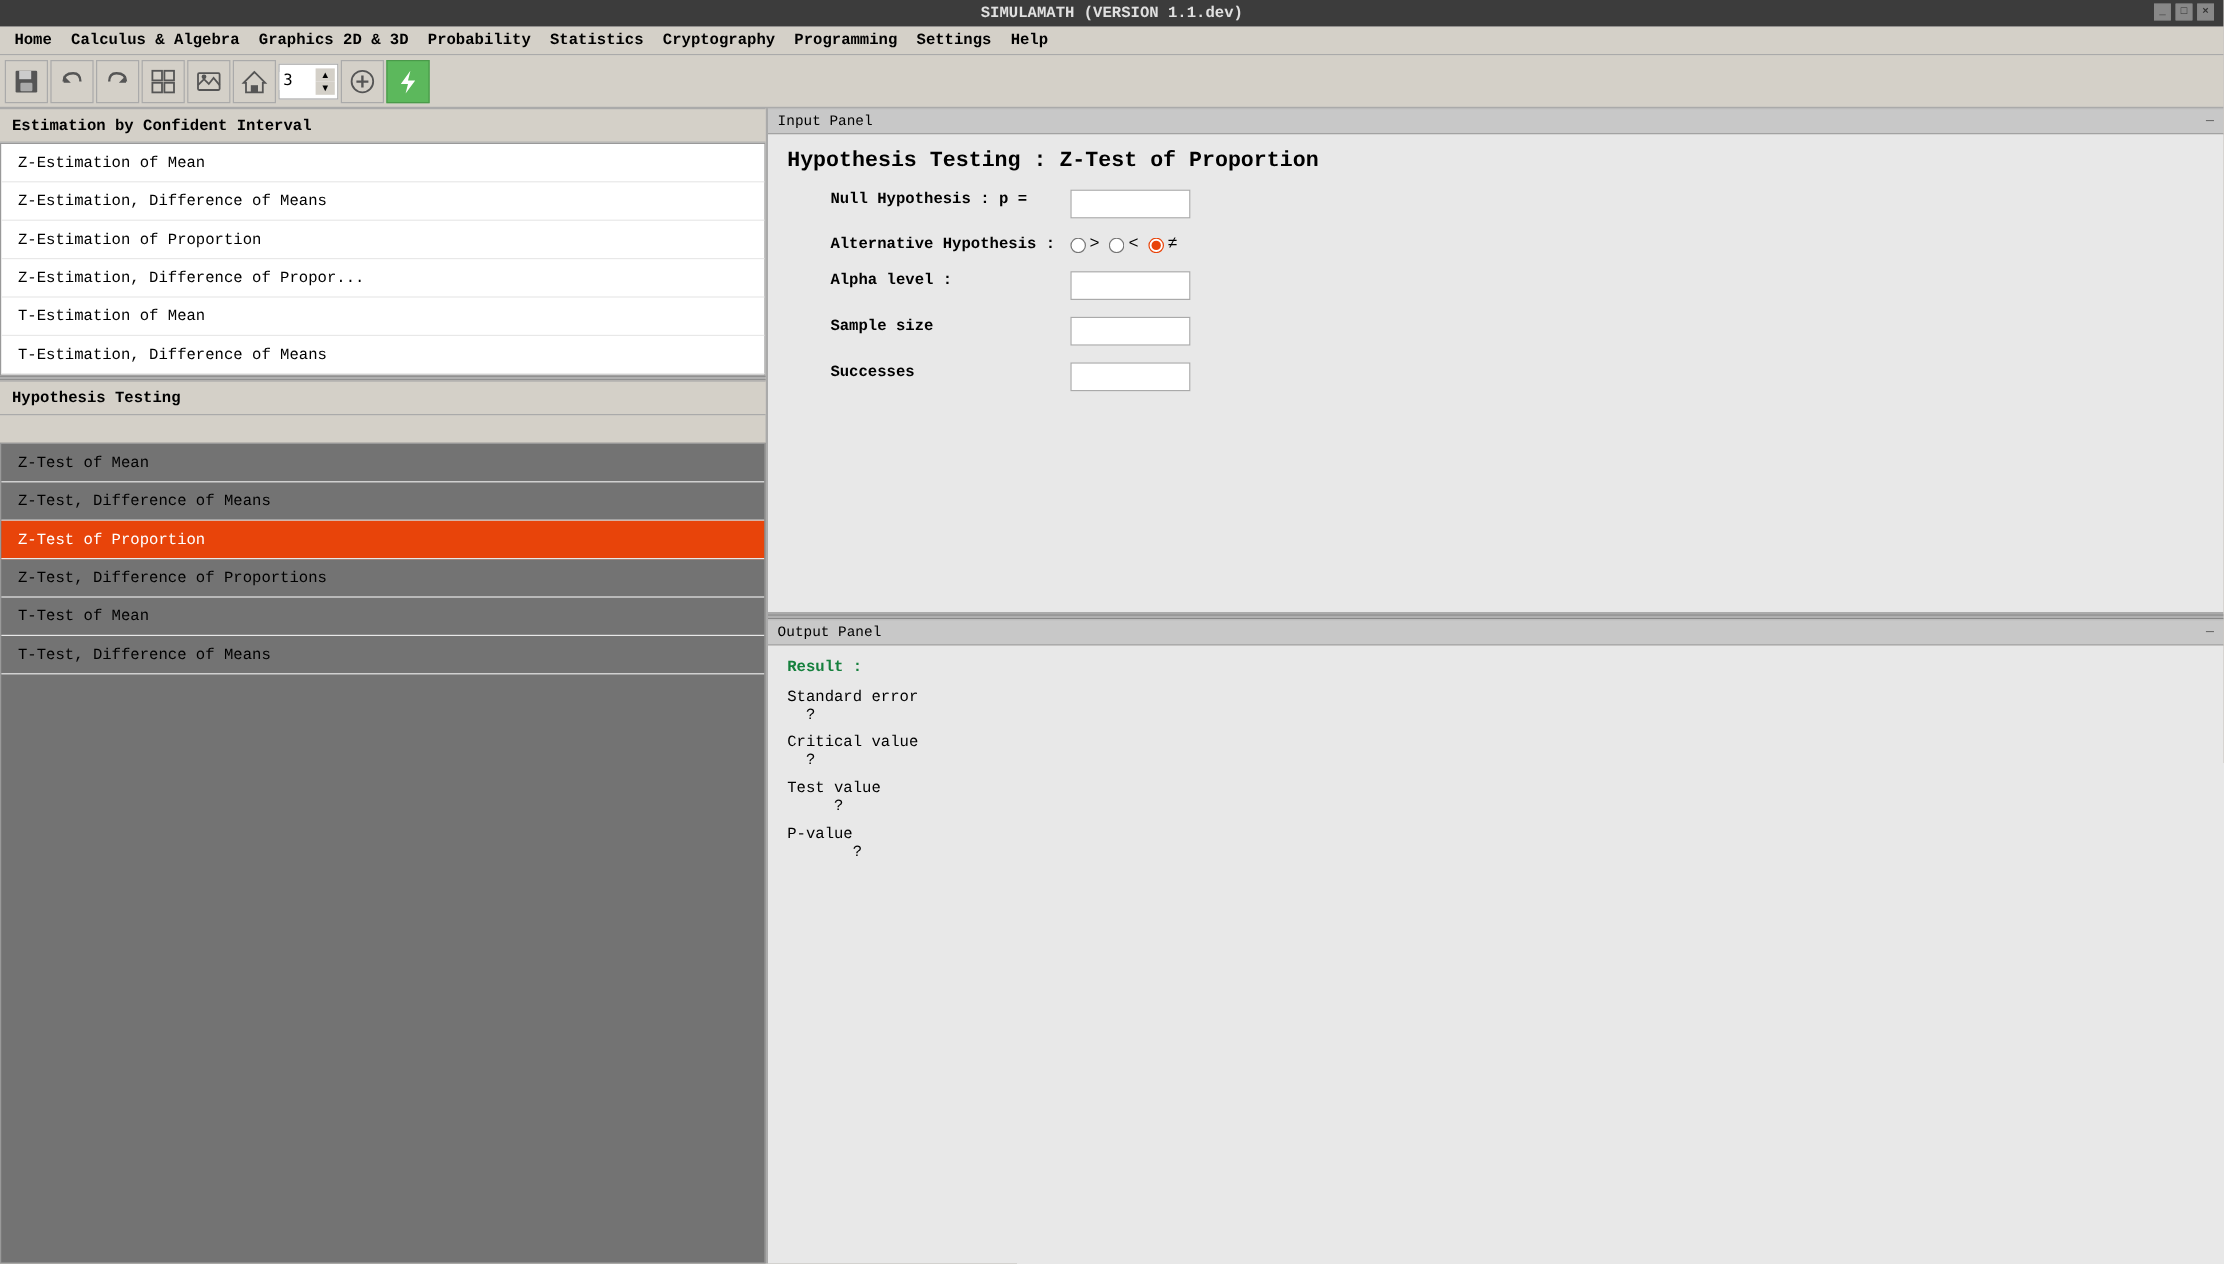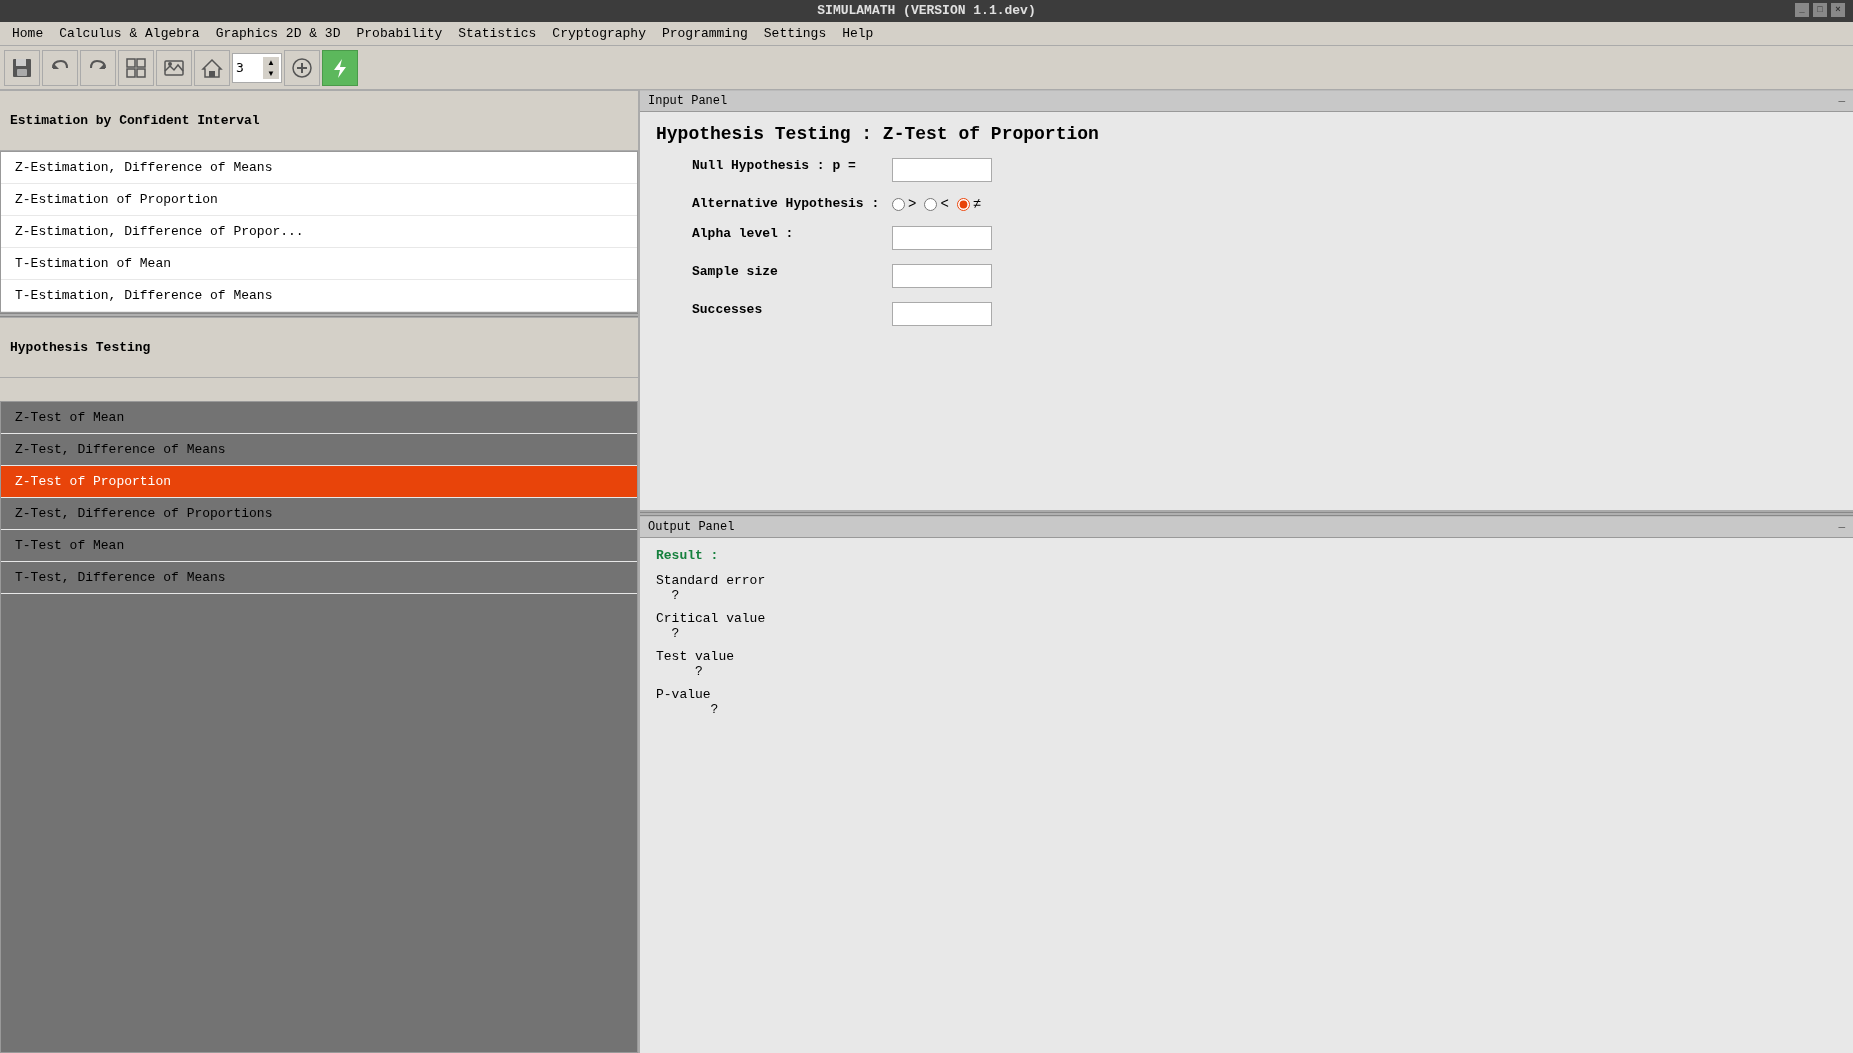--- a/index.html
+++ b/index.html
@@ -51,20 +51,21 @@
       display: flex;
       align-items: center;
       border-bottom: 1px solid #aaa;
       padding: 0 4px;
     }
     .menu-item {
       padding: 2px 8px;
       cursor: pointer;
       font-size: 13px;
       white-space: nowrap;
+      font-weight: bold;
     }
 
     
     .toolbar {
       background: #d4d0c8;
       height: 44px;
       display: flex;
       align-items: center;
       padding: 2px 4px;
       border-bottom: 1px solid #aaa;
@@ -93,21 +94,21 @@
       width: 640px;
       min-width: 640px;
       display: flex;
       flex-direction: column;
       background: #d4d0c8;
       border-right: 2px solid #aaa;
     }
 
     .section-header {
       background: #d4d0c8;
-      padding: 22px 10px;
+      padding: 6px 10px;
       font-weight: bold;
       font-family: 'Courier New', Courier, monospace;
       font-size: 13px;
       border-bottom: 1px solid #aaa;
       border-top: 1px solid #aaa;
     }
 
     .list-item {
       padding: 8px 14px;
       cursor: pointer;
@@ -370,20 +371,21 @@
   </div>
 </div>
 
 <div class="main-content">
 
   <div class="left-panel">
 
     <div class="estimation-section">
       <div class="section-header">Estimation by Confident Interval</div>
       <div class="estimation-list">
+        <div class="list-item">Z-Estimation of Mean</div>
         <div class="list-item">Z-Estimation, Difference of Means</div>
         <div class="list-item">Z-Estimation of Proportion</div>
         <div class="list-item">Z-Estimation, Difference of Propor...</div>
         <div class="list-item">T-Estimation of Mean</div>
         <div class="list-item">T-Estimation, Difference of Means</div>
       </div>
     </div>
 
     <div class="left-divider"></div>
 

